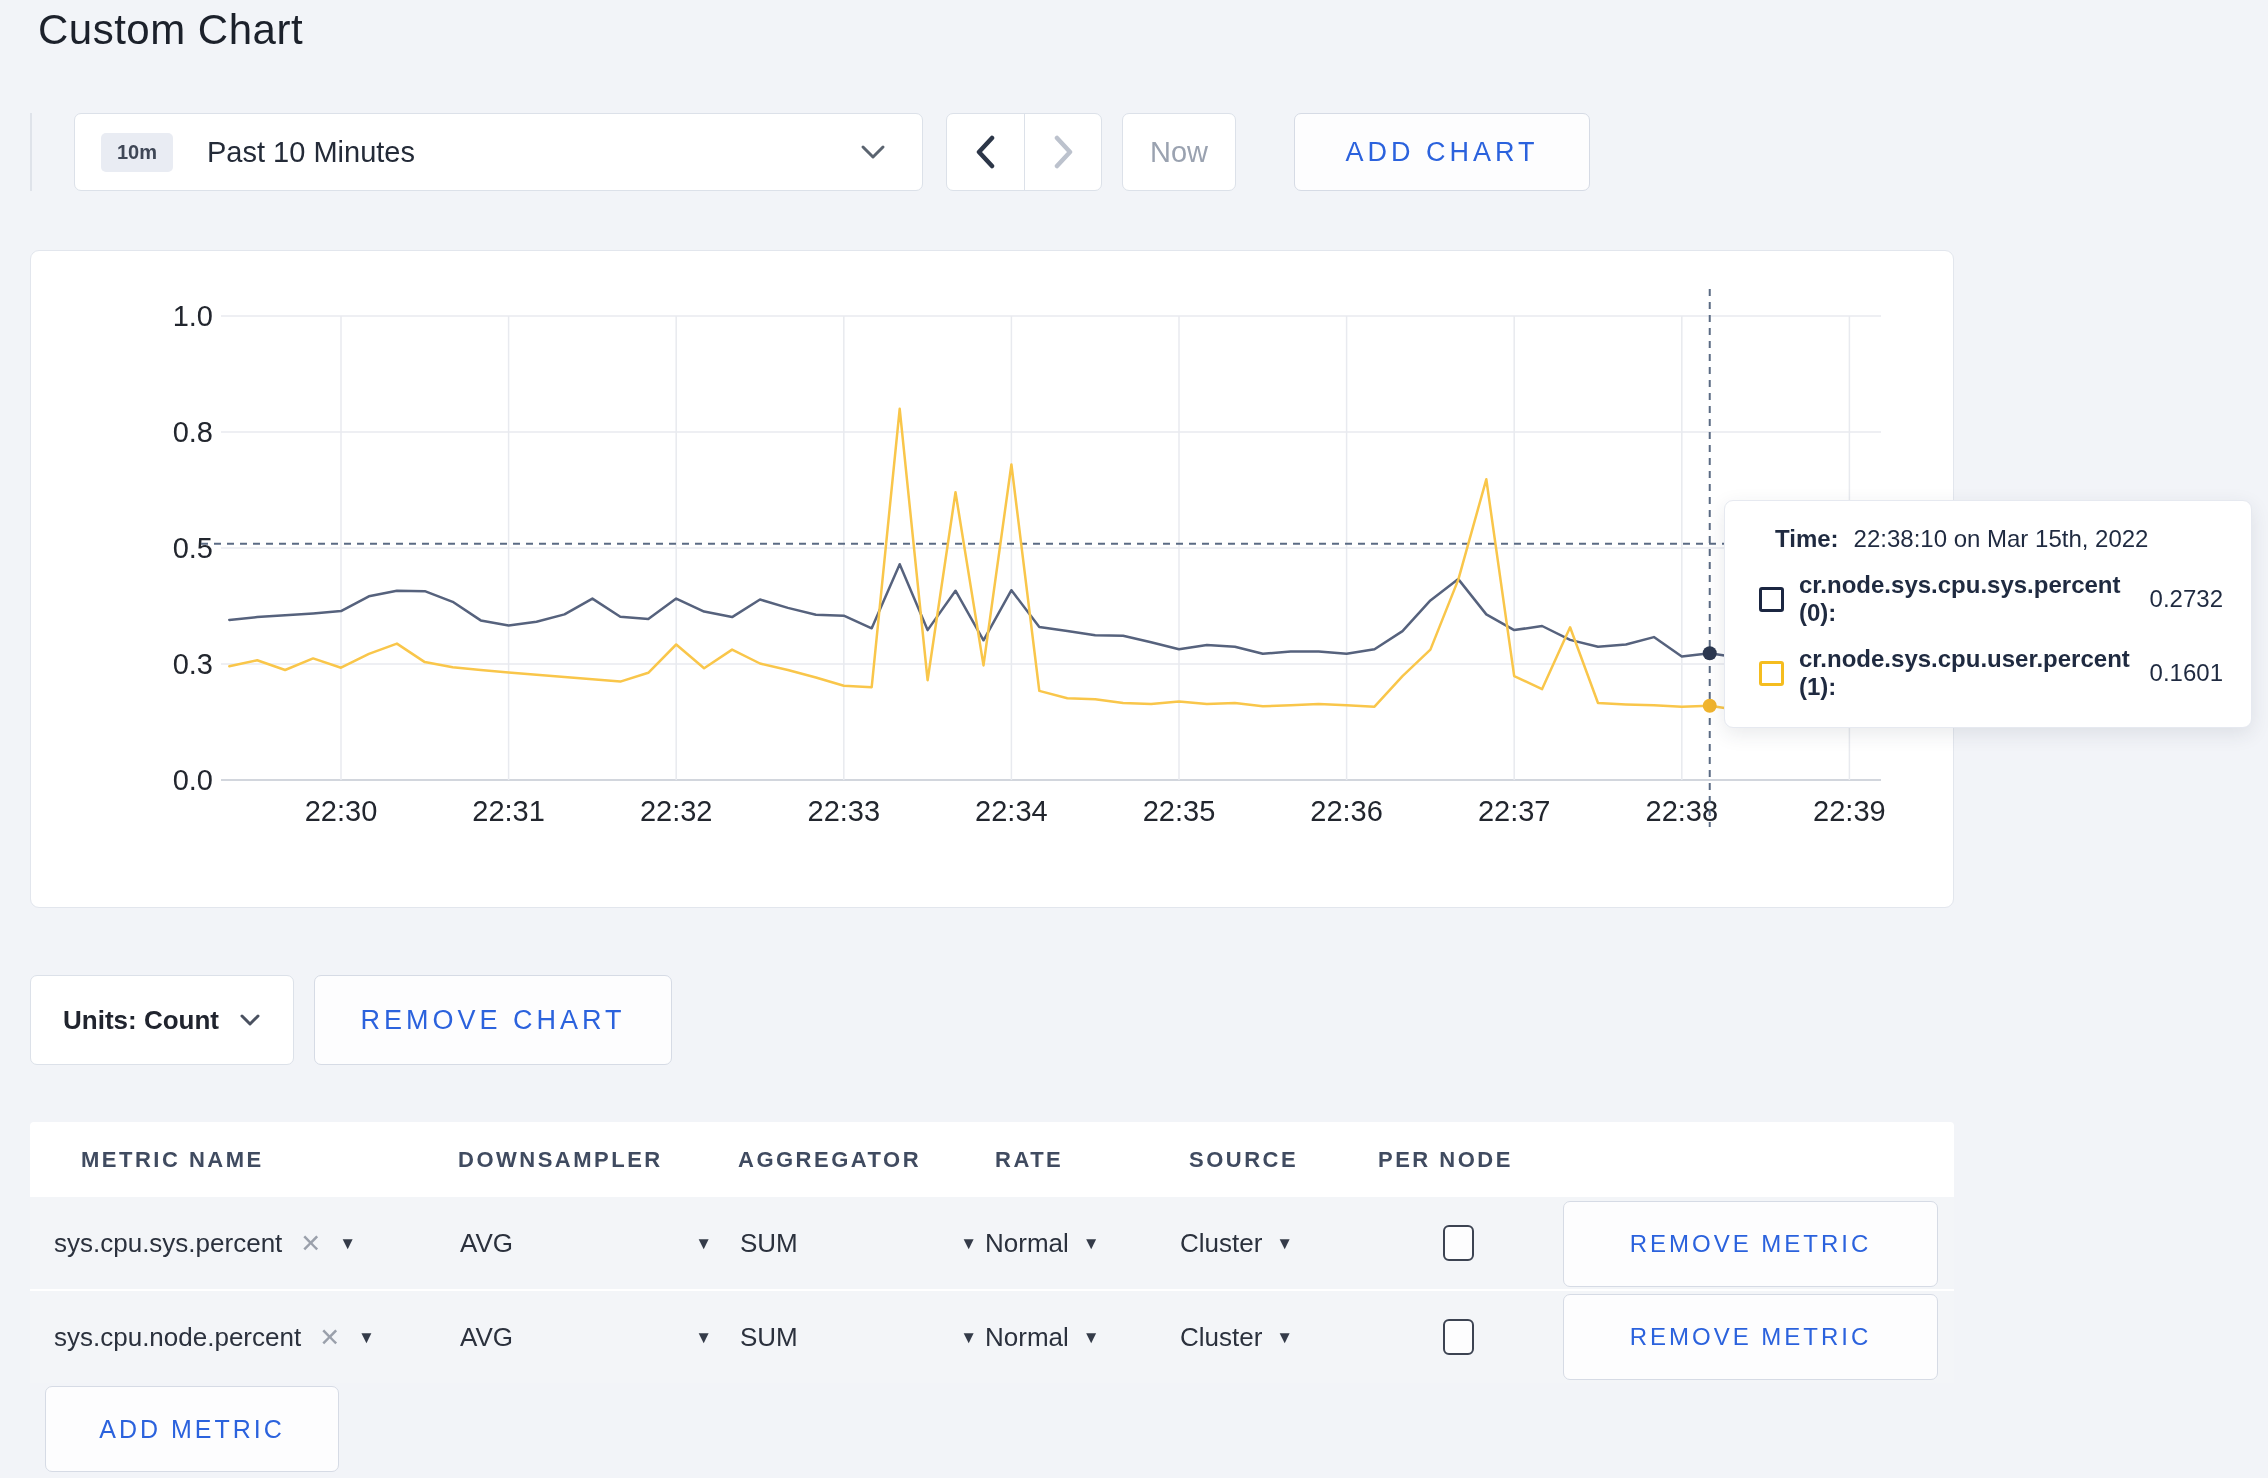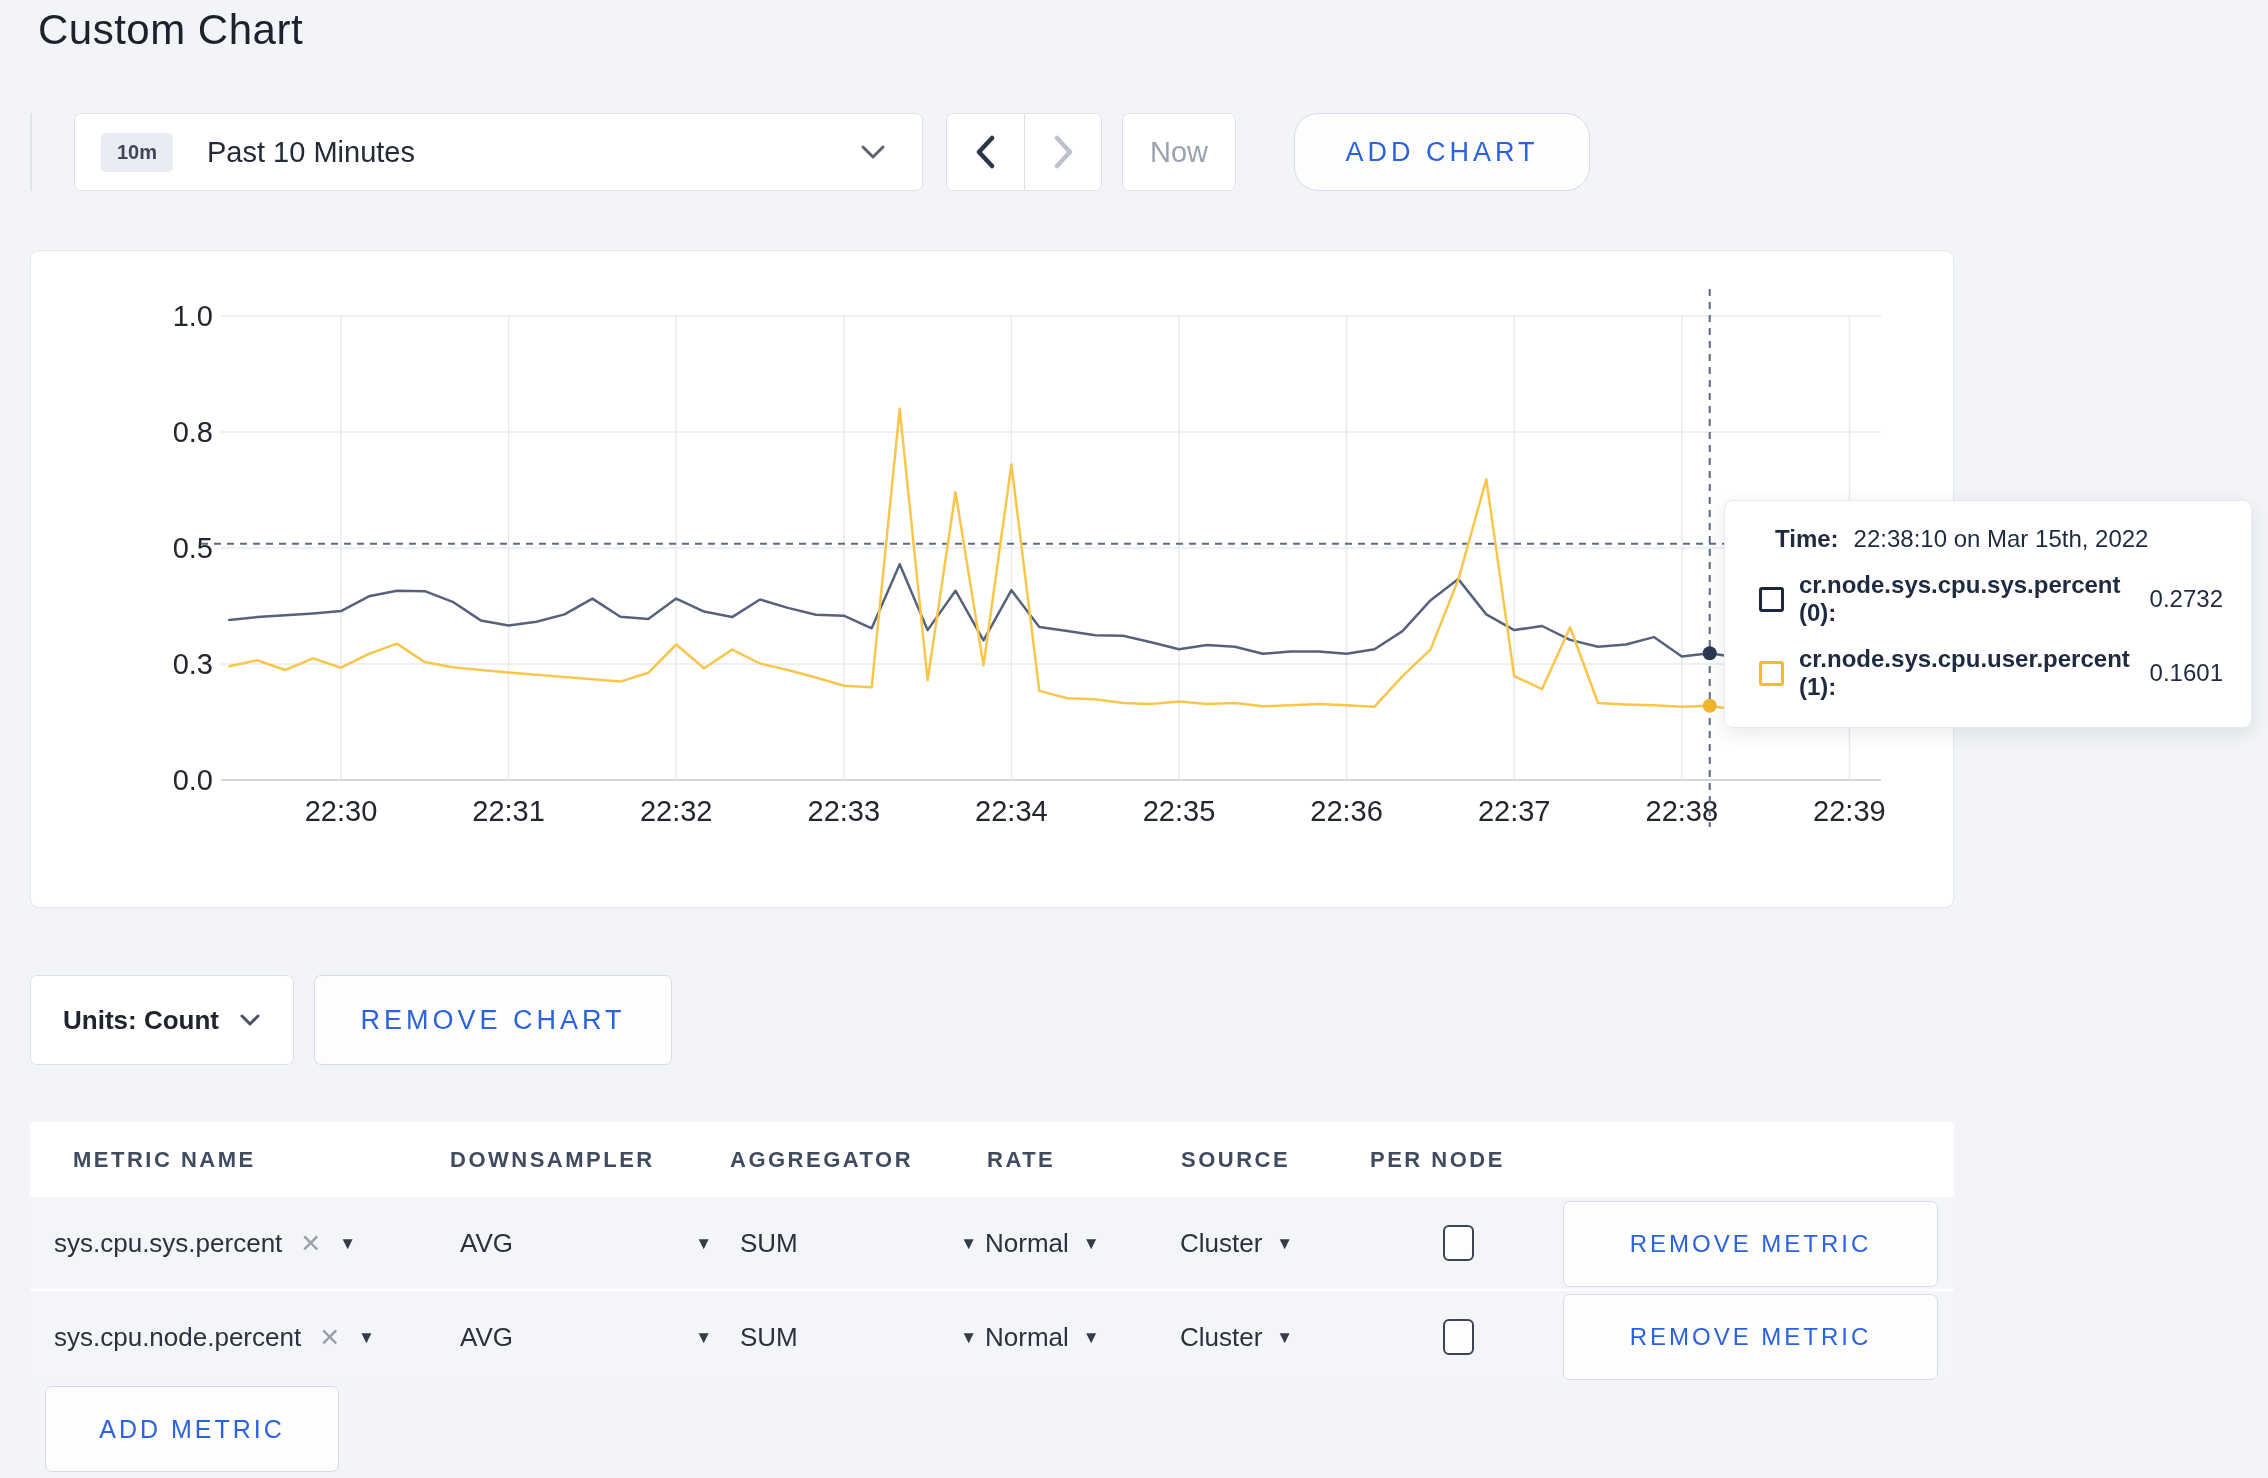--- a/index.html
+++ b/index.html
@@ -16,38 +16,38 @@
   .box{background:#ffffff;border:1px solid #dce1e9;border-radius:7px;box-sizing:border-box;}
   #time-selector{left:74px;top:113px;width:849px;height:78px;display:flex;align-items:center;padding:0 36px 0 26px;cursor:pointer;}
   #range-badge{background:#e9ecf3;border-radius:5px;padding:8px 16px;font-size:20px;font-weight:bold;color:#3f4756;}
   #range-label{margin-left:34px;font-size:29px;color:#242b38;}
   .chev-right{margin-left:auto;}
   #nav-group{left:946px;top:113px;width:156px;height:78px;display:flex;}
   .nav-half{flex:1;display:flex;align-items:center;justify-content:center;cursor:pointer;}
   .nav-half + .nav-half{border-left:1px solid #dce1e9;}
   #now-button{left:1122px;top:113px;width:114px;height:78px;display:flex;align-items:center;justify-content:center;font-size:29px;color:#9aa2b0;cursor:default;}
   .blue-btn{display:flex;align-items:center;justify-content:center;color:#2b62dd;font-weight:500;letter-spacing:4px;cursor:pointer;background:#fdfdfe;border:1px solid #d6dbe5;border-radius:7px;box-sizing:border-box;}
-  #add-chart-button{left:1294px;top:113px;width:296px;height:78px;font-size:27px;border-radius:24px;}
+  #add-chart-button{left:1294px;top:113px;width:296px;height:78px;font-size:27px;}
   
   #chart-card{left:30px;top:250px;width:1922px;height:656px;background:#fff;border:1px solid #e2e6ed;border-radius:9px;}
   #chart-svg{position:absolute;left:0;top:0;}
   .axis-label{font:29px "Liberation Sans", sans-serif;fill:#22262e;}
   
   #chart-tooltip{left:1724px;top:500px;width:528px;background:#ffffff;border:1px solid #e6e9f0;border-radius:9px;
     box-shadow:0 6px 20px rgba(40,50,70,.10);padding:24px 28px 26px 34px;display:flex;flex-direction:column;gap:18px;box-sizing:border-box;}
   .tt-row{display:flex;align-items:center;gap:15px;font-size:24px;color:#1f2a40;}
   .tt-label{font-weight:bold;}
   .tt-swatch{width:19px;height:19px;border:3px solid #000;border-radius:3px;background:#fff;flex:0 0 auto;}
   #tt-time-row{padding-left:16px;}
   
   #units-select{left:30px;top:975px;width:264px;height:90px;display:flex;align-items:center;justify-content:center;gap:20px;font-size:26px;font-weight:bold;color:#20242e;cursor:pointer;}
   #remove-chart-button{left:314px;top:975px;width:358px;height:90px;font-size:27px;}
   
   #metrics-card{left:30px;top:1122px;width:1924px;height:261px;background:#ffffff;border-radius:4px;}
-  .thead{position:absolute;left:0;top:0;width:100%;height:75px;}
+  .thead{position:absolute;left:8px;top:0;width:100%;height:75px;}
   .th{position:absolute;top:25px;font-size:22px;font-weight:600;letter-spacing:2.5px;color:#404b60;white-space:nowrap;}
   .trow{position:absolute;left:0;width:100%;height:92px;background:#f3f5f8;}
   #row-0{top:75px;} #row-1{top:169px;}
   .cell{position:absolute;top:0;height:92px;display:flex;align-items:center;font-size:26px;color:#2b313d;}
   .caret{font-size:17px;color:#343b49;line-height:1;}
   .x-icon{font-size:25px;color:#9aa0ab;cursor:pointer;}
   .metric-cell{left:24px;gap:18px;}
   .ds-cell{left:430px;width:252px;justify-content:space-between;}
   .ag-cell{left:710px;width:237px;justify-content:space-between;}
   .rate-cell{left:955px;gap:14px;}

